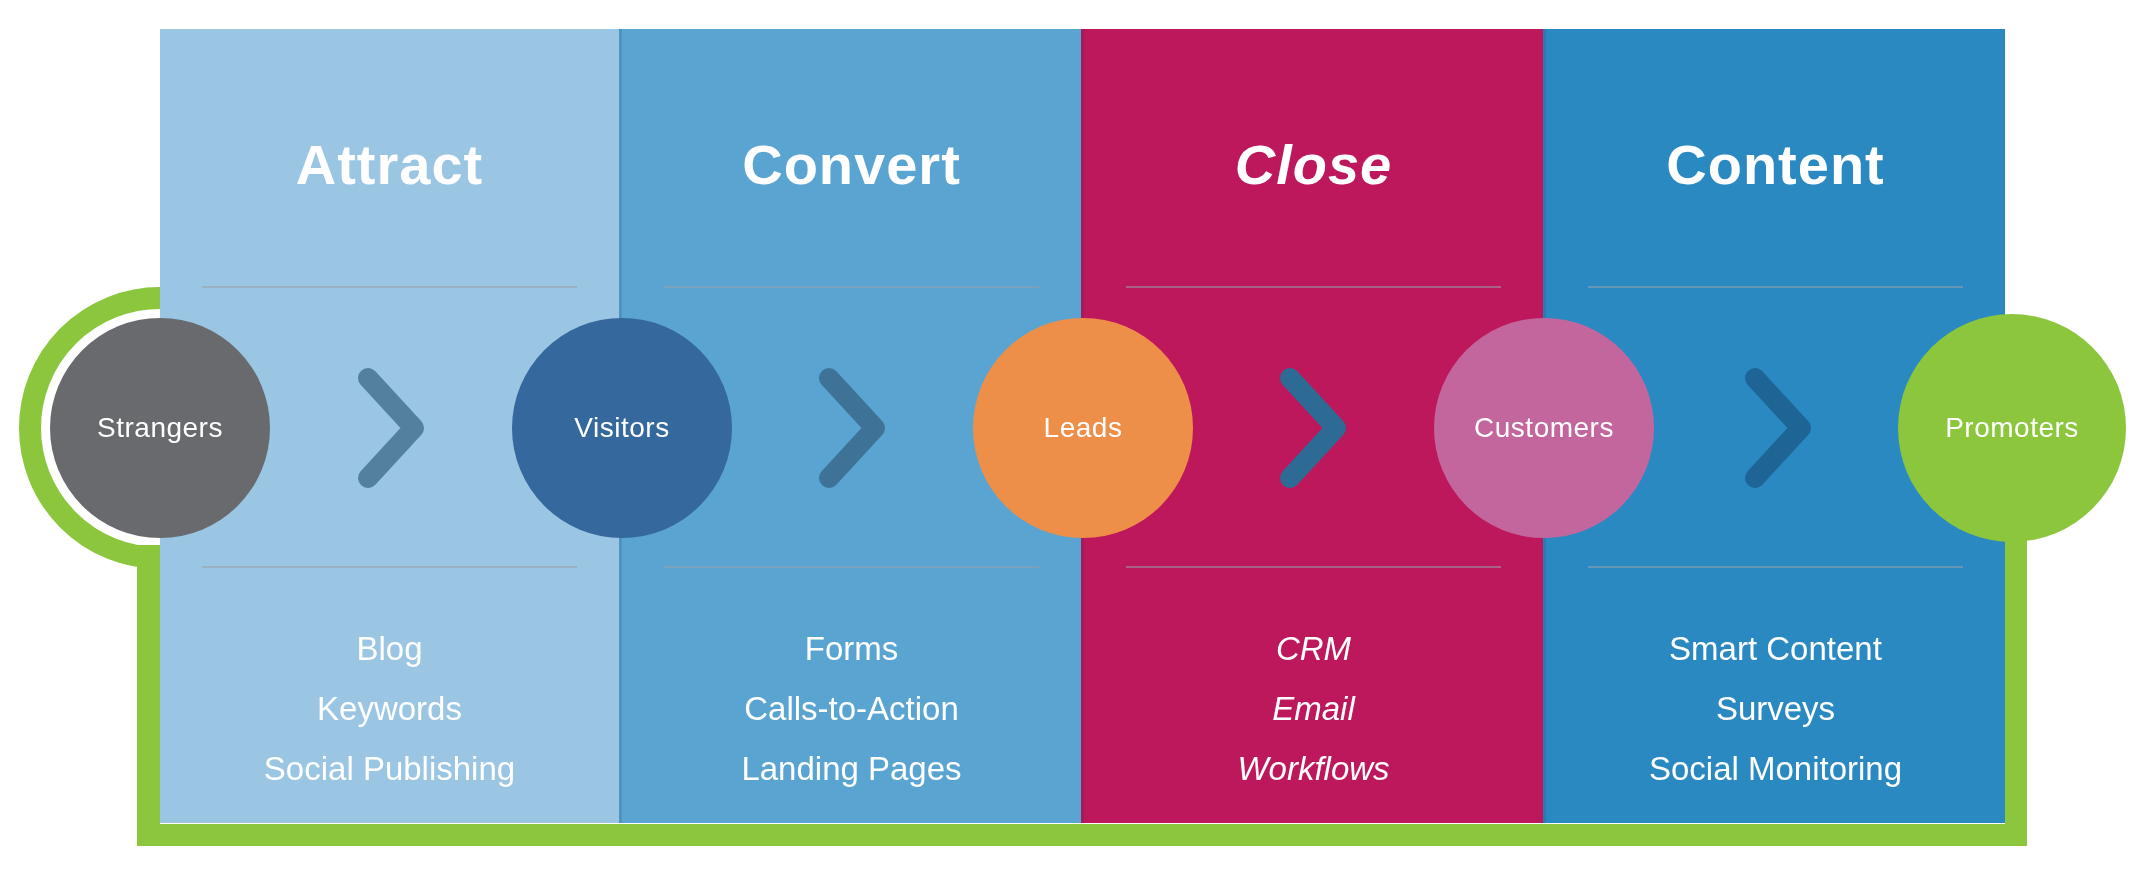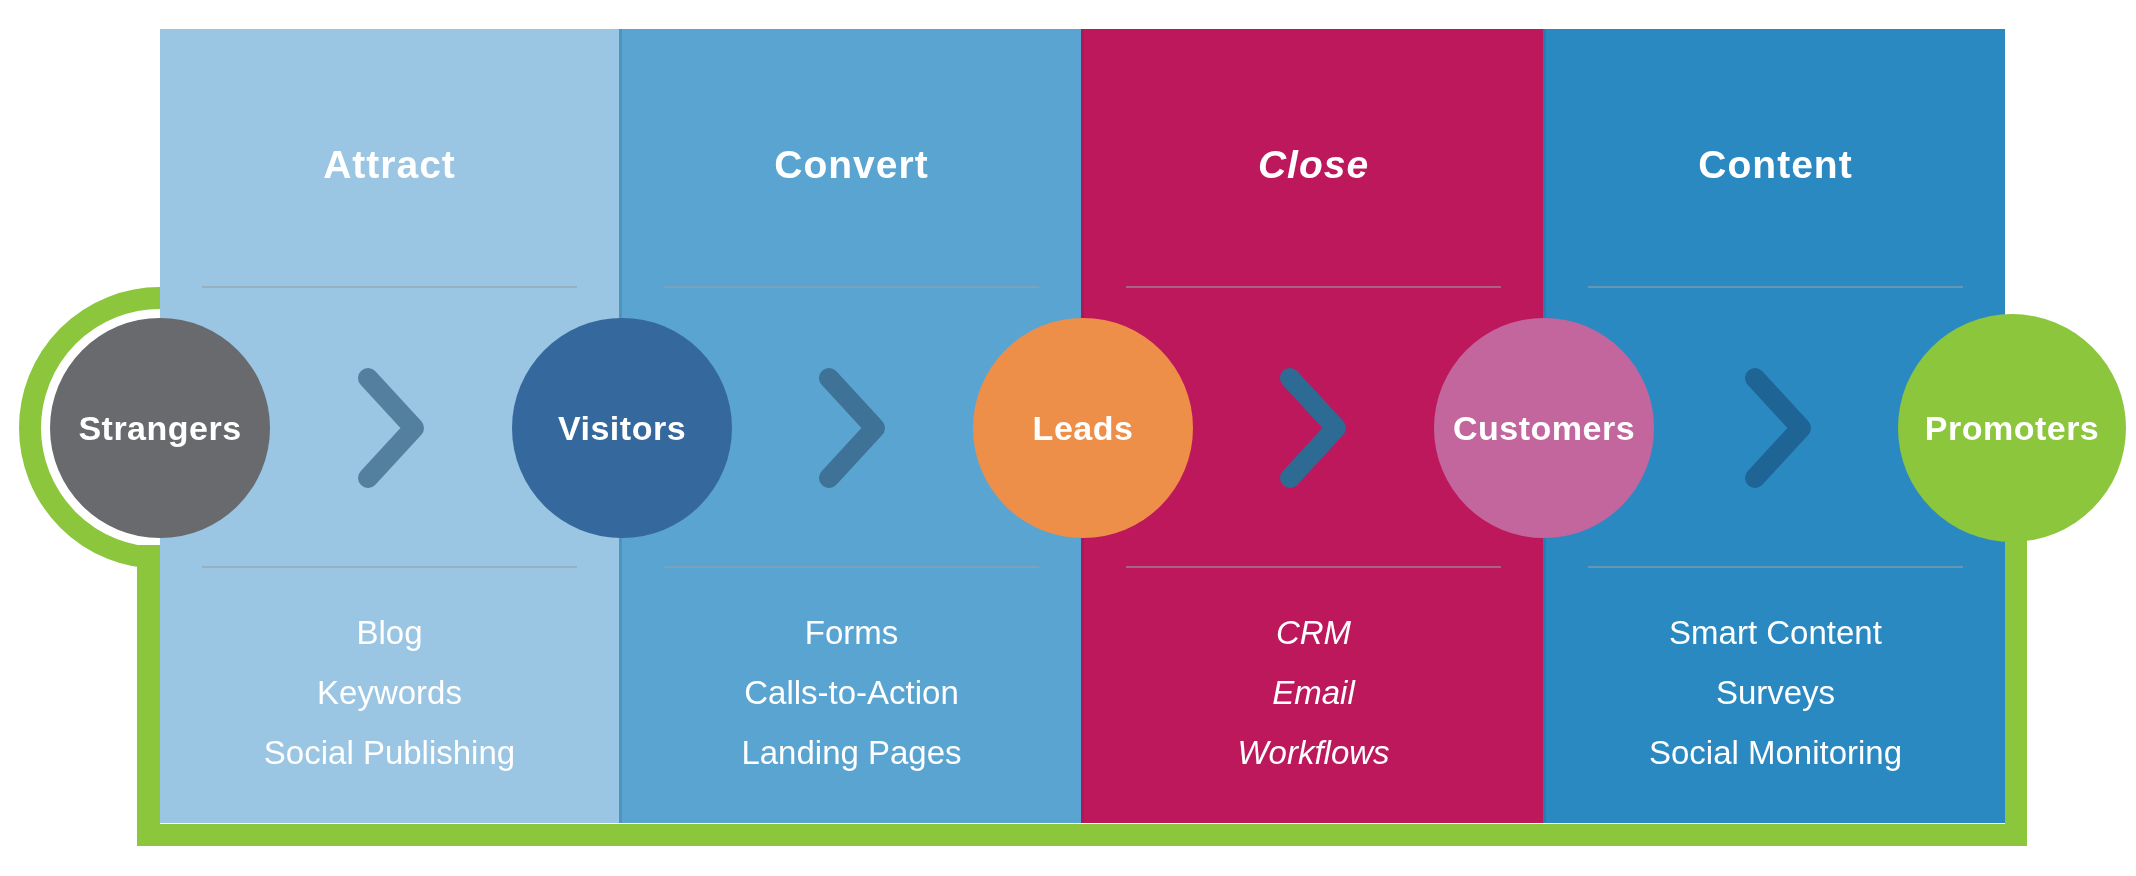--- a/index.html
+++ b/index.html
@@ -15,40 +15,40 @@
   
   .funnel{
     position:absolute;left:160px;top:29px;width:1845px;height:794px;
     display:flex;z-index:1;
   }
   .column{position:relative;flex:1 1 0;box-sizing:border-box;}
   .column + .column{border-left:3px solid rgba(20,50,80,0.14);}
   .col-title{
     position:absolute;left:0;right:0;top:106px;margin:0;
     text-align:center;color:#ffffff;
-    font-size:39px;line-height:60px;font-weight:bold;letter-spacing:1px;
+    font-size:56px;line-height:60px;font-weight:bold;letter-spacing:1px;
   }
   .divider{
     position:absolute;left:42px;right:42px;height:2px;
     background:rgba(150,160,170,0.55);
   }
   .divider-top{top:257px;}
   .divider-bottom{top:537px;}
   .tools{
-    position:absolute;left:0;right:0;top:574px;margin:0;padding:0;
+    position:absolute;left:0;right:0;top:574px;margin:16px;padding:0;
     list-style:none;text-align:center;color:#ffffff;
     font-size:33px;line-height:60px;font-weight:normal;
   }
   
   .stage{
     position:absolute;z-index:2;
     width:220px;height:220px;border-radius:50%;
     display:flex;align-items:center;justify-content:center;
   }
-  .stage-label{color:#ffffff;font-size:34px;font-weight:bold;letter-spacing:0.5px;}
+  .stage-label{color:#ffffff;font-size:28px;font-weight:normal;letter-spacing:0.5px;}
   .stage-strangers{left:50px;top:318px;}
   .stage-visitors{left:512px;top:318px;}
   .stage-leads{left:973px;top:318px;}
   .stage-customers{left:1434px;top:318px;}
   .stage-promoters{left:1898px;top:314px;width:228px;height:228px;}
   
   .chevron{position:absolute;z-index:2;}
   .chevron-1{left:358px;top:366px;}
   .chevron-2{left:819px;top:366px;}
   .chevron-3{left:1280px;top:366px;}

